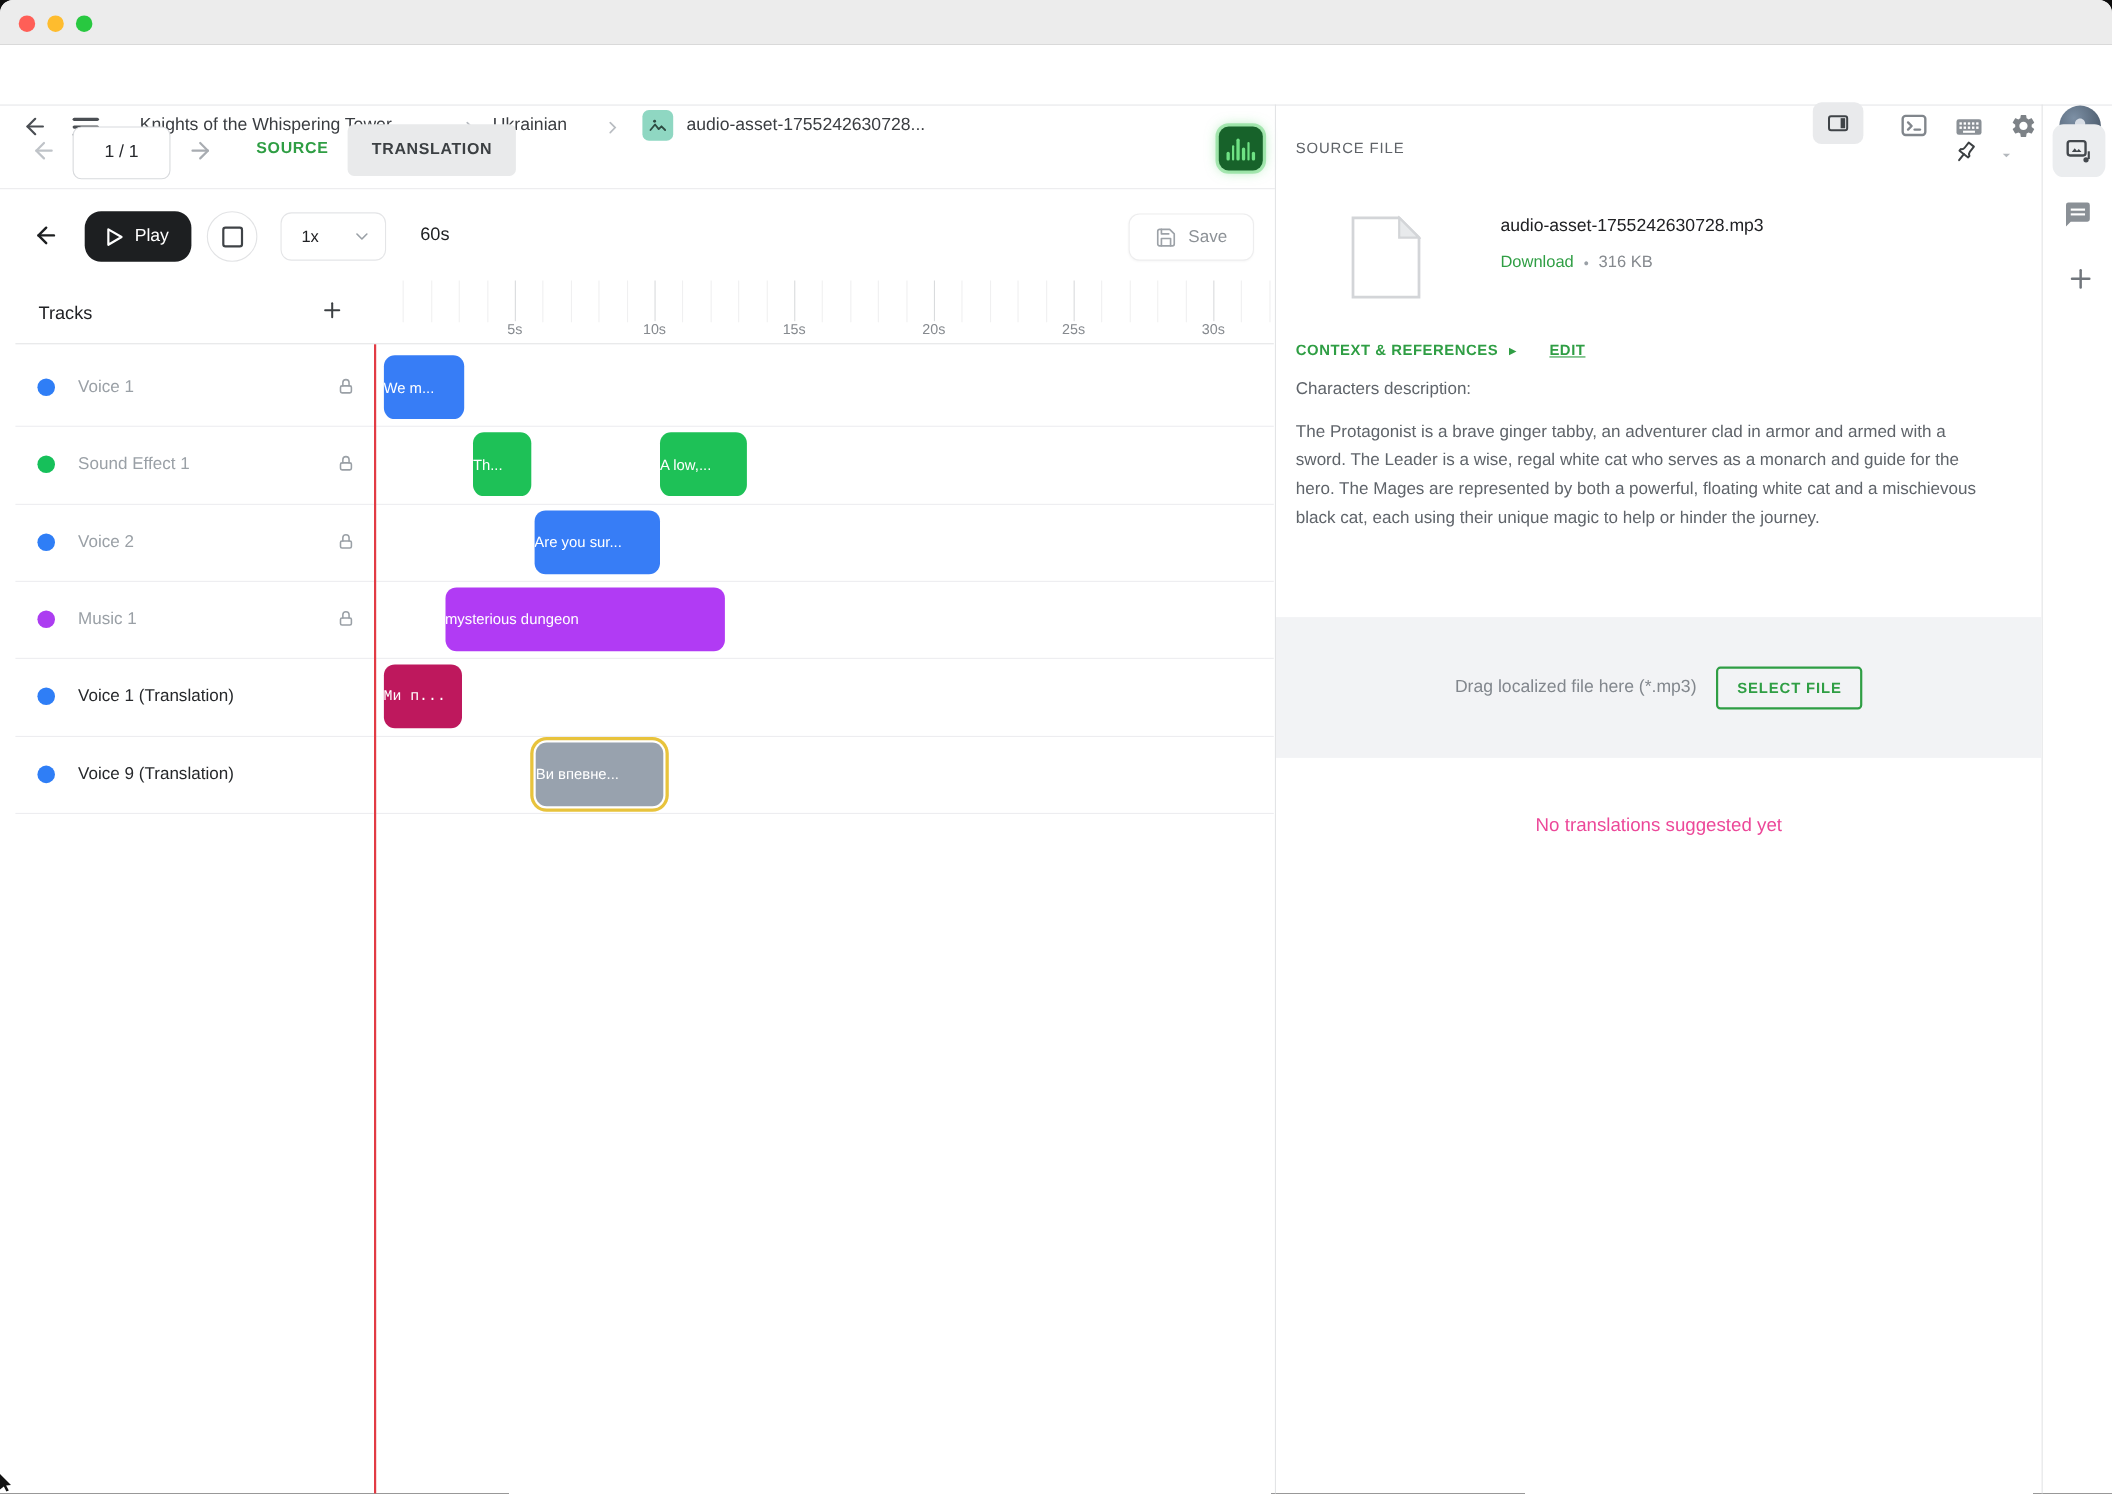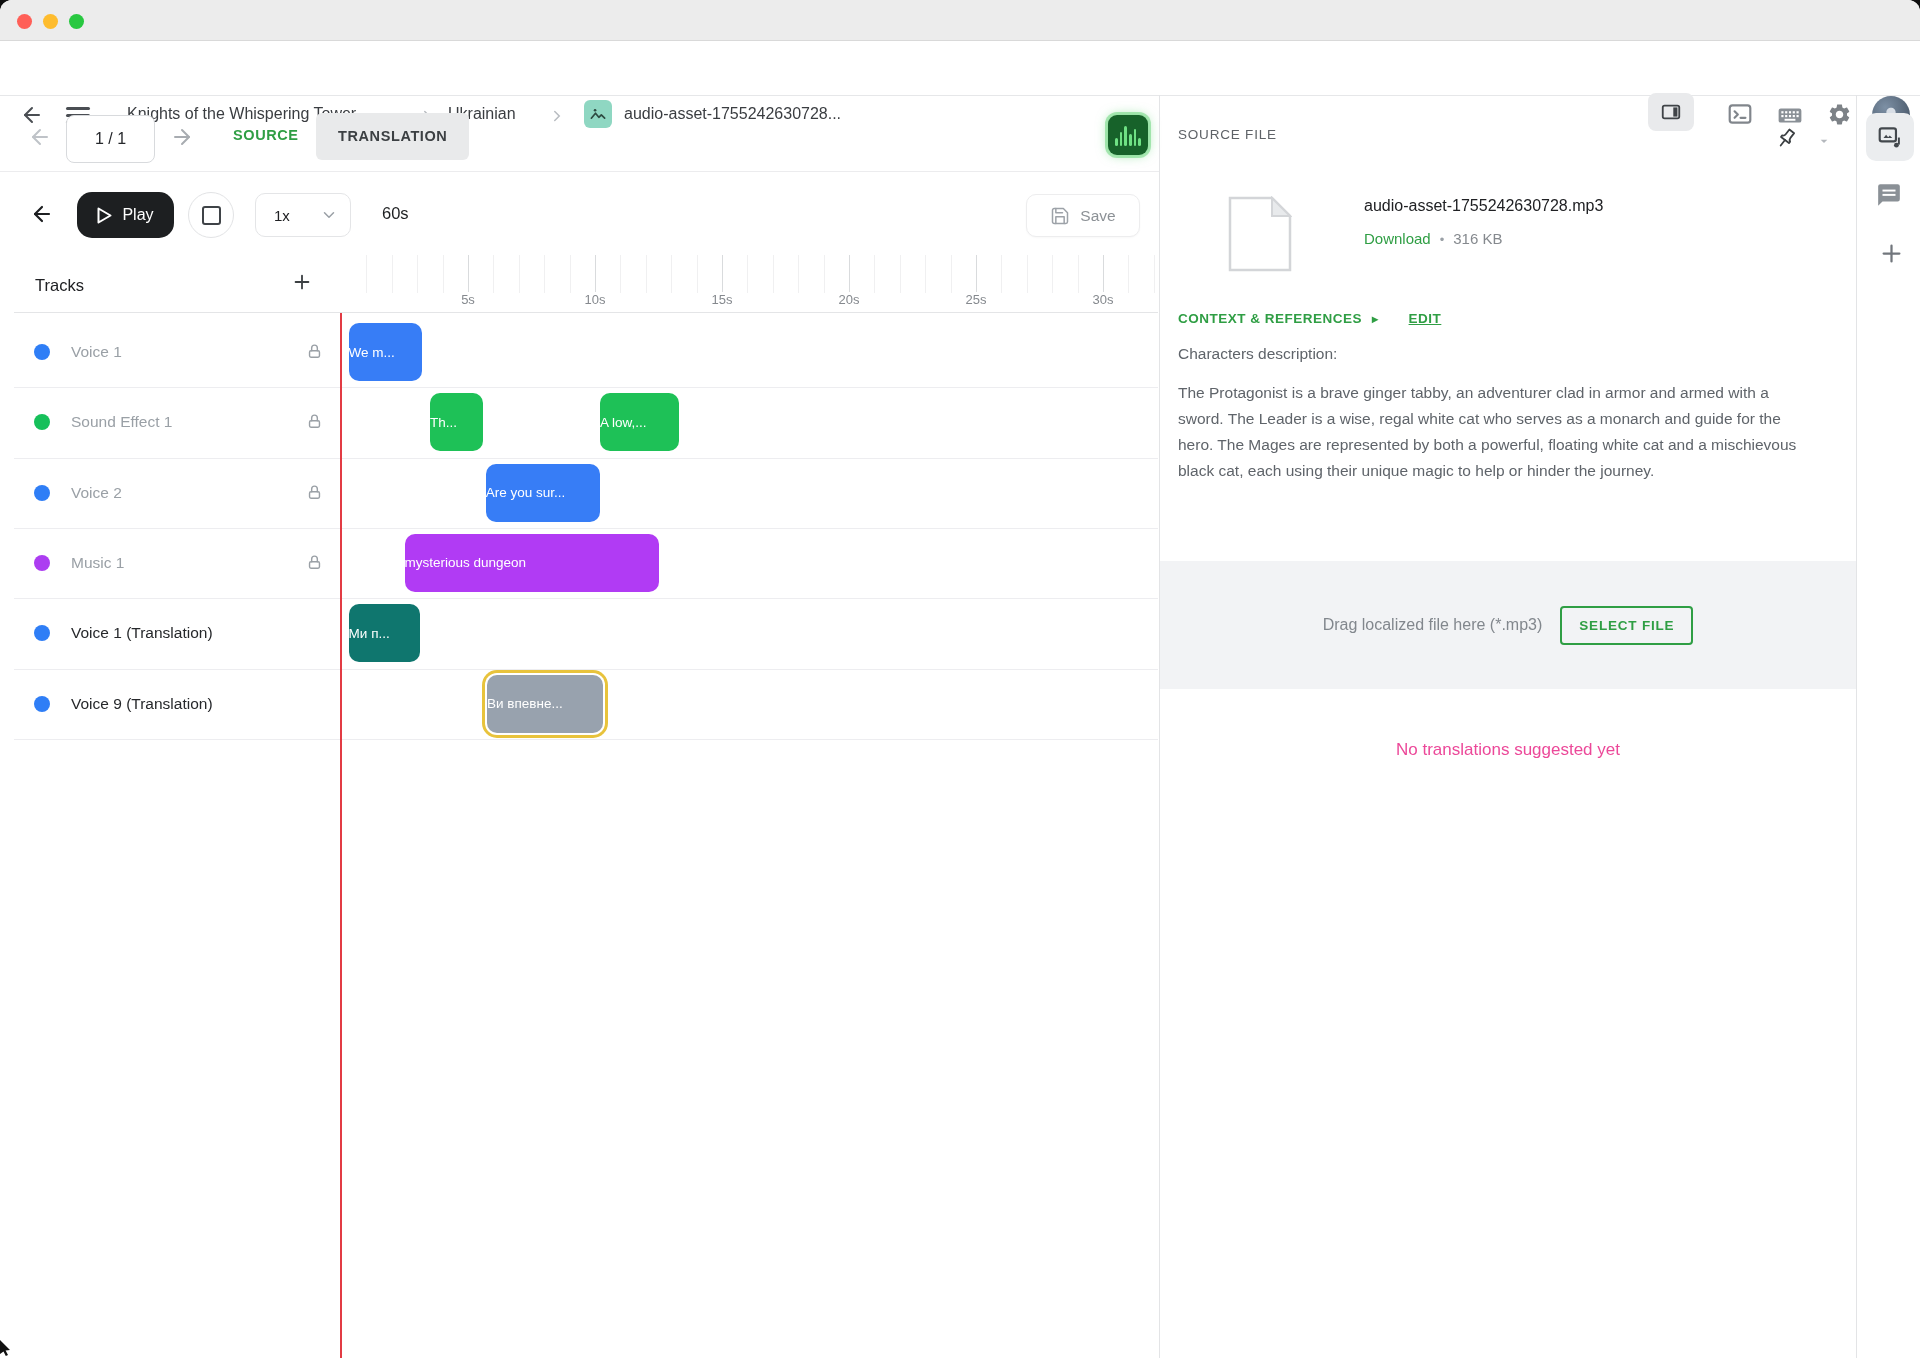--- a/index.html
+++ b/index.html
@@ -346,21 +346,21 @@
       </div>
       <div class="clip" style="left: 600.08px; width: 78.74px; top: 393.3px; background: rgb(30, 193, 87);">
         <span>A low,...</span>
       </div>
       <div class="clip" style="left: 485.78px; width: 114.3px; top: 463.6px; background: rgb(55, 125, 246);">
         <span>Are you sur...</span>
       </div>
       <div class="clip" style="left: 404.5px; width: 254px; top: 533.9px; background: rgb(177, 59, 244);">
         <span>mysterious dungeon</span>
       </div>
-      <div class="clip" style="left: 348.62px; width: 71.12px; top: 604.2px; background: #0f766e;">
+      <div class="clip" style="left: 348.62px; width: 71.12px; top: 604.2px; background: #be185d; font-family: Liberation Mono, monospace;">
         <span>Ми п...</span>
       </div>
       <div class="clip selected" style="left: 487.05px; width: 115.57px; top: 674.5px; background: rgb(152, 162, 174);">
         <span>Ви впевне...</span>
       </div>
     </div>
   <div class="playhead"></div>
 
   <div class="vdiv" style="left:1159px;"></div>
   <div class="vdiv" style="left:1856px;"></div>

